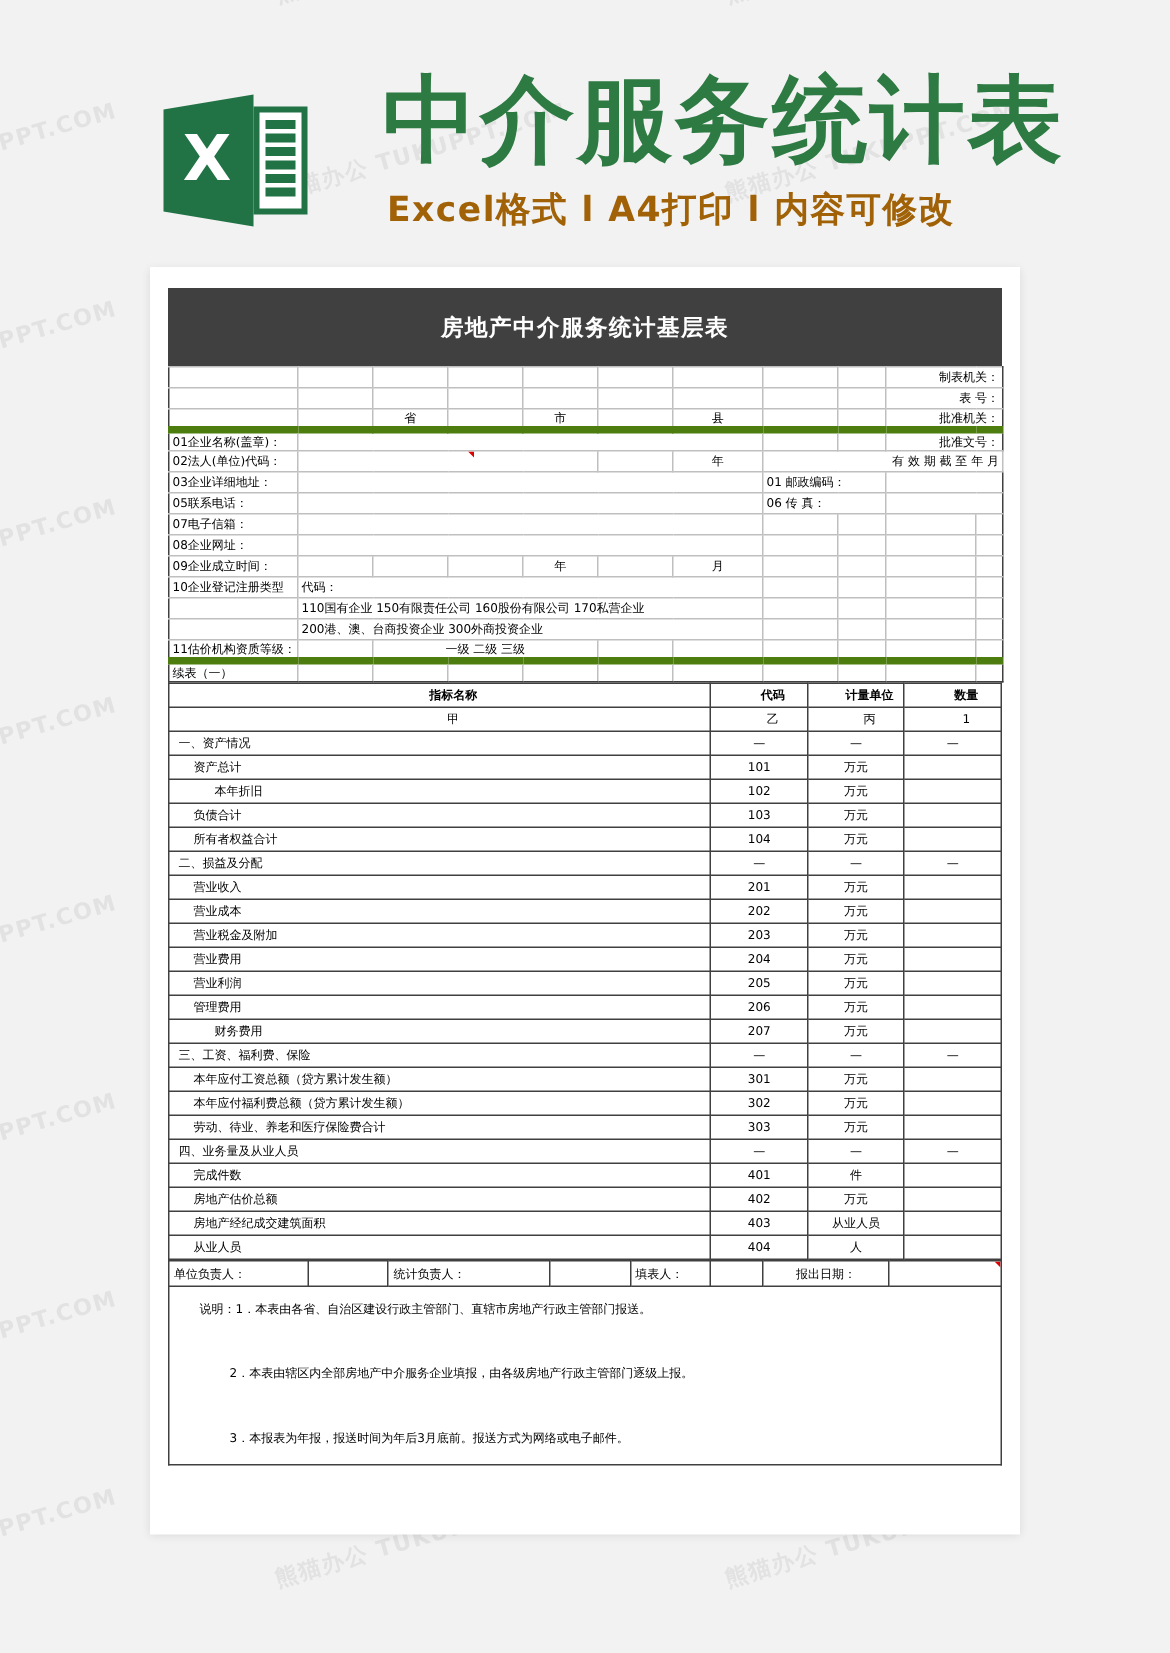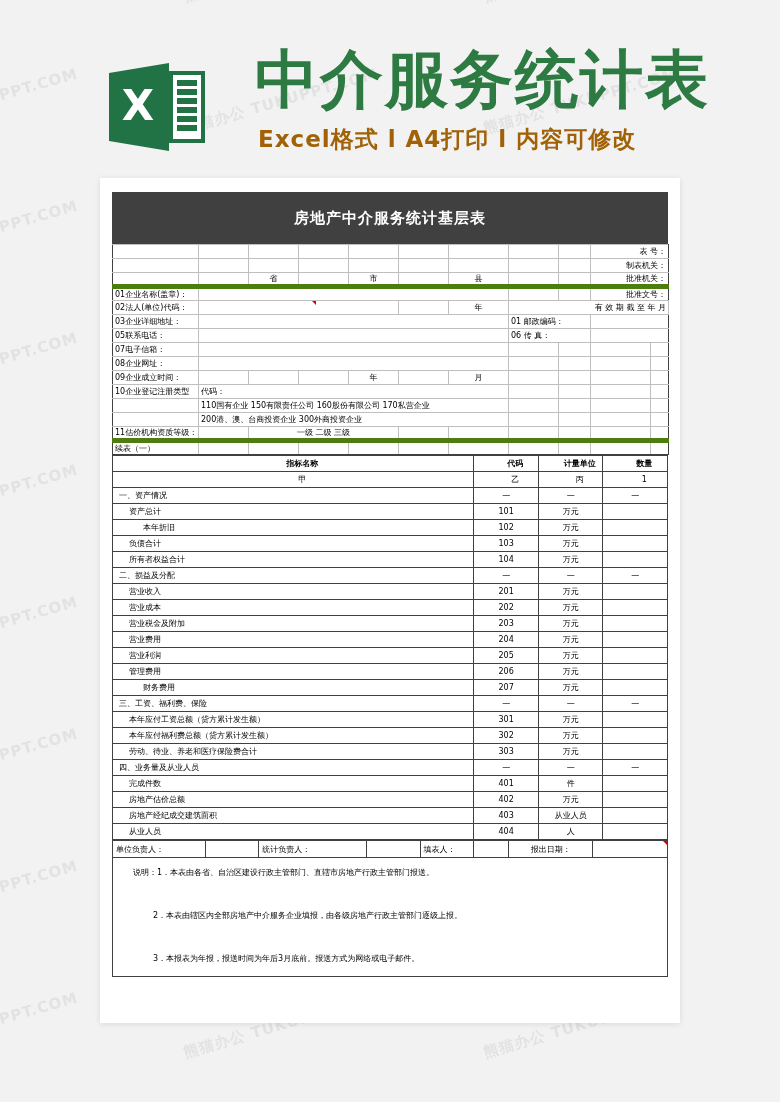--- a/index.html
+++ b/index.html
@@ -179,34 +179,34 @@
         <tr>
       <td class="thick-l"></td>
       <td></td>
       <td></td>
       <td></td>
       <td></td>
       <td></td>
       <td></td>
       <td></td>
       <td></td>
+      <td class="r thick-r" colspan="2">制表机关：</td>
+    </tr>
+
+    <tr>
+      <td class="thick-l"></td>
+      <td></td>
+      <td></td>
+      <td></td>
+      <td></td>
+      <td></td>
+      <td></td>
+      <td></td>
+      <td></td>
       <td class="r thick-r" colspan="2">表    号：</td>
-    </tr>
-
-    <tr>
-      <td class="thick-l"></td>
-      <td></td>
-      <td></td>
-      <td></td>
-      <td></td>
-      <td></td>
-      <td></td>
-      <td></td>
-      <td></td>
-      <td class="r thick-r" colspan="2">制表机关：</td>
     </tr>
 
     <tr>
       <td class="thick-l"></td>
       <td></td>
       <td class="c">省</td>
       <td></td>
       <td class="c">市</td>
       <td></td>
       <td class="c">县</td>

